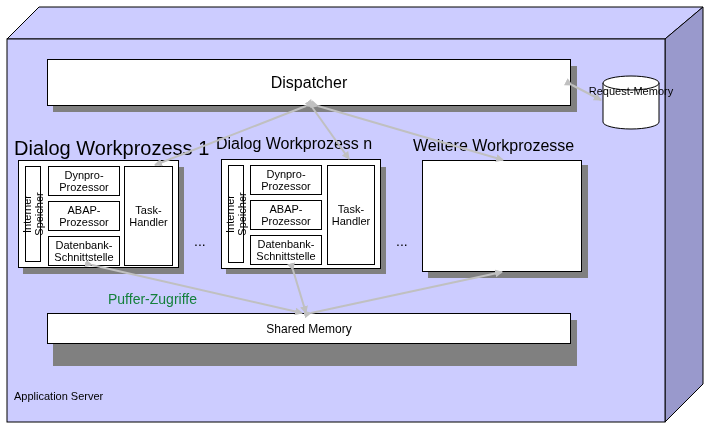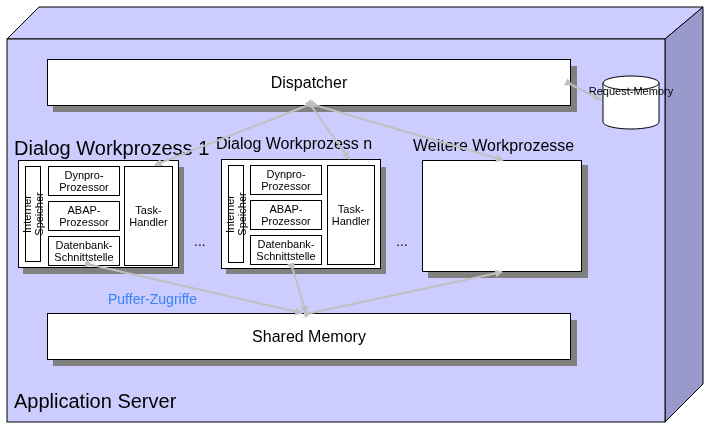--- a/index.html
+++ b/index.html
@@ -86,38 +86,38 @@
       <span>Task-</span>
       <span>Handler</span>
     </div>
   </div>
 
   <div class="lbl" style="left:396px;top:233px;font-size:14px">...</div>
 
   <div class="shadow" style="left:428px;top:165px;width:160px;height:113px"></div>
   <div class="box" style="left:422px;top:160px;width:160px;height:112px"></div>
 
-  <div class="lbl" style="left:108px;top:291px;font-size:14px;color:#3b82f6">Puffer-Zugriffe</div>
+  <div class="lbl" style="left:108px;top:291px;font-size:14px;color:#15803d">Puffer-Zugriffe</div>
 
   <div class="shadow" style="left:53px;top:320px;width:524px;height:46px"></div>
-  <div class="box center" style="left:47px;top:313px;width:524px;height:47px;font-size:16px">
+  <div class="box center" style="left:47px;top:313px;width:524px;height:31px;font-size:12px">
     <span>Shared Memory</span>
   </div>
 
   <svg width="711" height="432" style="position:absolute;left:0;top:0;pointer-events:none">
     <defs>
       <marker id="ah" markerWidth="8" markerHeight="8" refX="7" refY="4" orient="auto" markerUnits="userSpaceOnUse">
         <path d="M0,0 L8,4 L0,8 Z" fill="#c0c0c0"></path>
       </marker>
     </defs>
     <g stroke="#c0c0c0" stroke-width="2" fill="none">
       <line x1="306" y1="106" x2="155" y2="165" marker-start="url(#ah)" marker-end="url(#ah)"></line>
       <line x1="312" y1="107" x2="349" y2="159" marker-start="url(#ah)" marker-end="url(#ah)"></line>
       <line x1="318" y1="106" x2="503" y2="160" marker-start="url(#ah)" marker-end="url(#ah)"></line>
       <line x1="572" y1="85" x2="601" y2="100" marker-start="url(#ah)" marker-end="url(#ah)"></line>
       <line x1="92" y1="265" x2="302" y2="313" marker-start="url(#ah)" marker-end="url(#ah)"></line>
       <line x1="293" y1="270" x2="306" y2="313" marker-start="url(#ah)" marker-end="url(#ah)"></line>
       <line x1="311" y1="313" x2="502" y2="272" marker-start="url(#ah)" marker-end="url(#ah)"></line>
     </g>
   </svg>
 
-  <div class="lbl" style="left:14px;top:390px;font-size:20px">Application Server</div>
+  <div class="lbl" style="left:14px;top:390px;font-size:11px">Application Server</div>
 </div>
 
 </body></html>

